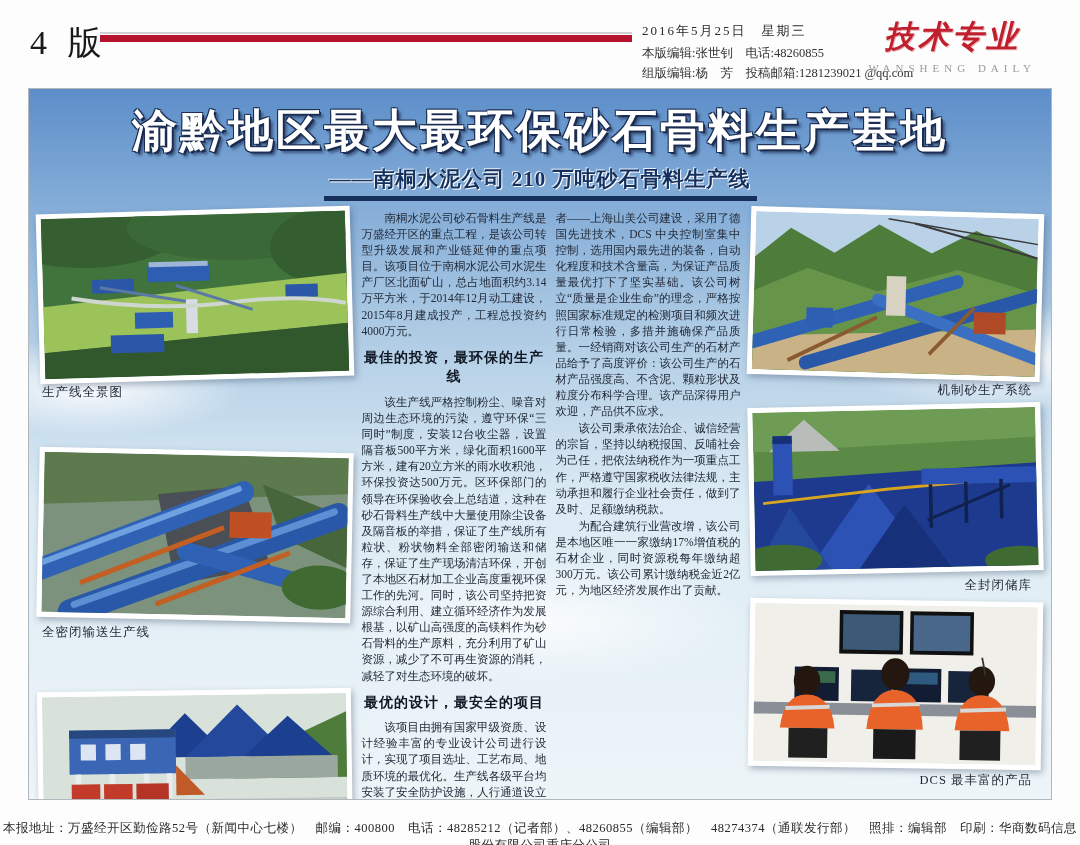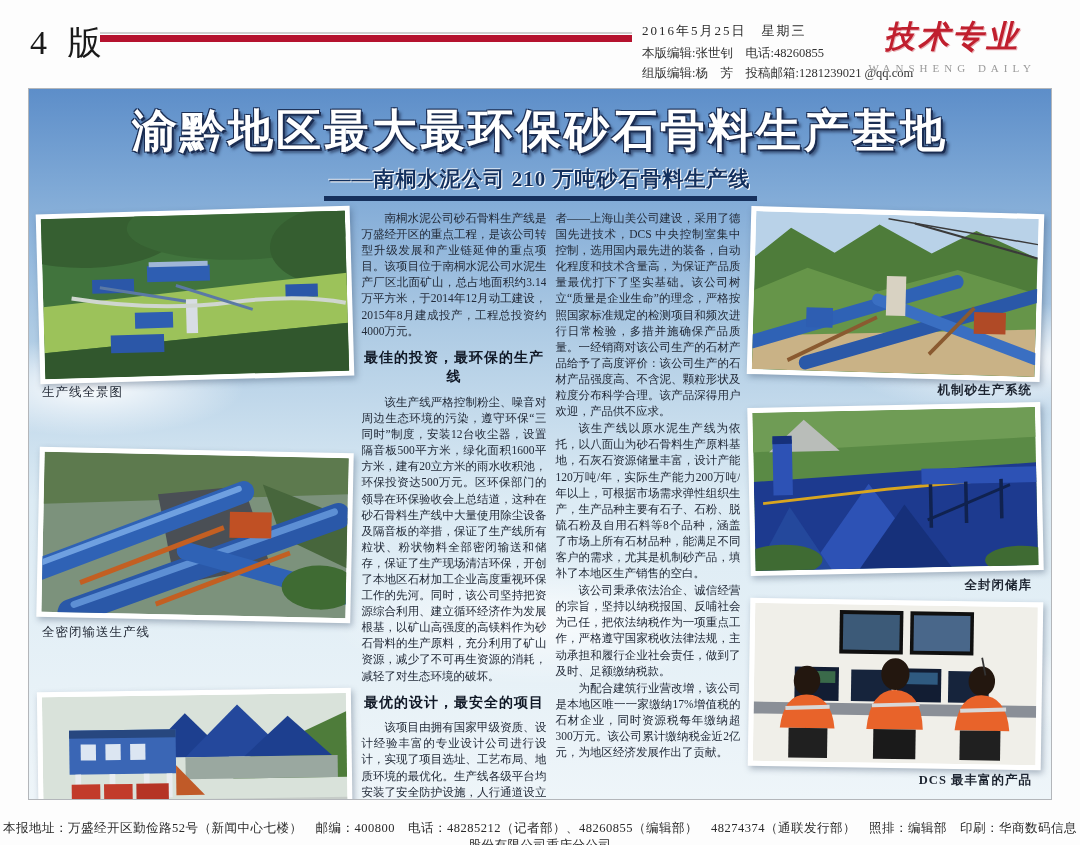--- a/index.html
+++ b/index.html
@@ -34,21 +34,21 @@
                  2px 2px 0 #1b2d52, 4px 4px 3px rgba(20,30,60,.55); }
   .subtitle-wrap { text-align:center; margin-top:4px; }
   .subtitle { display:inline-block; font-size:21px; font-weight:bold; color:#13305e;
     letter-spacing:1px; padding:0 6px 3px 6px; border-bottom:5px solid #16305c;
     text-shadow:1px 1px 0 #ffffff, -1px -1px 0 rgba(255,255,255,.8); }
 
   
   .columns { display:flex; gap:9px; padding:9px 9px 0 9px; height:612px; }
   .photo-col { display:flex; flex-direction:column; }
   .photo-col.left  { width:316px;gap:43px; }
-  .photo-col.right { width:294px;font-weight:bold; }
+  .photo-col.right { width:294px; }
   .text-col { width:186px; font-size:11.5px; line-height:1.40; color:#222a38;
     text-align:justify; overflow:hidden; }
   .text-col .para { text-indent:2em; margin-bottom:1px; }
   .text-col .para.noindent { text-indent:0; }
   .text-col .subhead { font-size:14px; font-weight:bold; color:#101826;
     text-align:center; margin:9px 0 7px 0; letter-spacing:1px; }
 
   .photo-item { margin-bottom:6px; }
   .photo-frame { background:#ffffff; padding:5px; box-shadow:2px 3px 6px rgba(40,60,90,.35); }
   .photo-frame svg { display:block; width:100%; height:160px; }
@@ -168,21 +168,20 @@
       <div class="text-col">
           <p class="para">南桐水泥公司砂石骨料生产线是万盛经开区的重点工程，是该公司转型升级发展和产业链延伸的重点项目。该项目位于南桐水泥公司水泥生产厂区北面矿山，总占地面积约3.14万平方米，于2014年12月动工建设，2015年8月建成投产，工程总投资约4000万元。</p>
           <h3 class="subhead">最佳的投资，最环保的生产线</h3>
           <p class="para">该生产线严格控制粉尘、噪音对周边生态环境的污染，遵守环保“三同时”制度，安装12台收尘器，设置隔音板500平方米，绿化面积1600平方米，建有20立方米的雨水收积池，环保投资达500万元。区环保部门的领导在环保验收会上总结道，这种在砂石骨料生产线中大量使用除尘设备及隔音板的举措，保证了生产线所有粒状、粉状物料全部密闭输送和储存，保证了生产现场清洁环保，开创了本地区石材加工企业高度重视环保工作的先河。同时，该公司坚持把资源综合利用、建立循环经济作为发展根基，以矿山高强度的高镁料作为砂石骨料的生产原料，充分利用了矿山资源，减少了不可再生资源的消耗，减轻了对生态环境的破坏。</p>
           <h3 class="subhead">最优的设计，最安全的项目</h3>
           <p class="para">该项目由拥有国家甲级资质、设计经验丰富的专业设计公司进行设计，实现了项目选址、工艺布局、地质环境的最优化。生产线各级平台均安装了安全防护设施，人行通道设立了安全出口，重要设备增添了安全连锁装置，防雷接地做到了巧妙布局。同时，矿山开采由央企中建材下属专业开采石灰石矿山的公司负责，经验丰富，技术专业，安全可靠，从未发生任何安全事故。该项目通过了安监部门严格的安全验收。</p>
         </div>
 
       <div class="text-col">
           <p class="para noindent">者——上海山美公司建设，采用了德国先进技术，DCS 中央控制室集中控制，选用国内最先进的装备，自动化程度和技术含量高，为保证产品质量最优打下了坚实基础。该公司树立“质量是企业生命”的理念，严格按照国家标准规定的检测项目和频次进行日常检验，多措并施确保产品质量。一经销商对该公司生产的石材产品给予了高度评价：该公司生产的石材产品强度高、不含泥、颗粒形状及粒度分布科学合理。该产品深得用户欢迎，产品供不应求。</p>
-          <p class="para">该生产线以原水泥生产线为依托，以八面山为砂石骨料生产原料基地，石灰石资源储量丰富，设计产能120万吨/年，实际生产能力200万吨/年以上，可根据市场需求弹性组织生产，生产品种主要有石子、石粉、脱硫石粉及自用石料等8个品种，涵盖了市场上所有石材品种，能满足不同客户的需求，尤其是机制砂产品，填补了本地区生产销售的空白。</p>
           <p class="para">该公司秉承依法治企、诚信经营的宗旨，坚持以纳税报国、反哺社会为己任，把依法纳税作为一项重点工作，严格遵守国家税收法律法规，主动承担和履行企业社会责任，做到了及时、足额缴纳税款。</p>
           <p class="para">为配合建筑行业营改增，该公司是本地区唯一一家缴纳17%增值税的石材企业，同时资源税每年缴纳超300万元。该公司累计缴纳税金近2亿元，为地区经济发展作出了贡献。</p>
         </div>
 
       <div class="photo-col right">
         <div class="photo-item">
           <div class="photo-frame rot-d">
             <svg viewBox="0 0 320 160" preserveAspectRatio="none">
               <rect width="320" height="160" fill="#b9d2e8"></rect>
               <path d="M0,46 L40,16 L90,40 L140,10 L200,38 L250,14 L320,40 L320,160 L0,160 Z" fill="#4e7c3a"></path>

